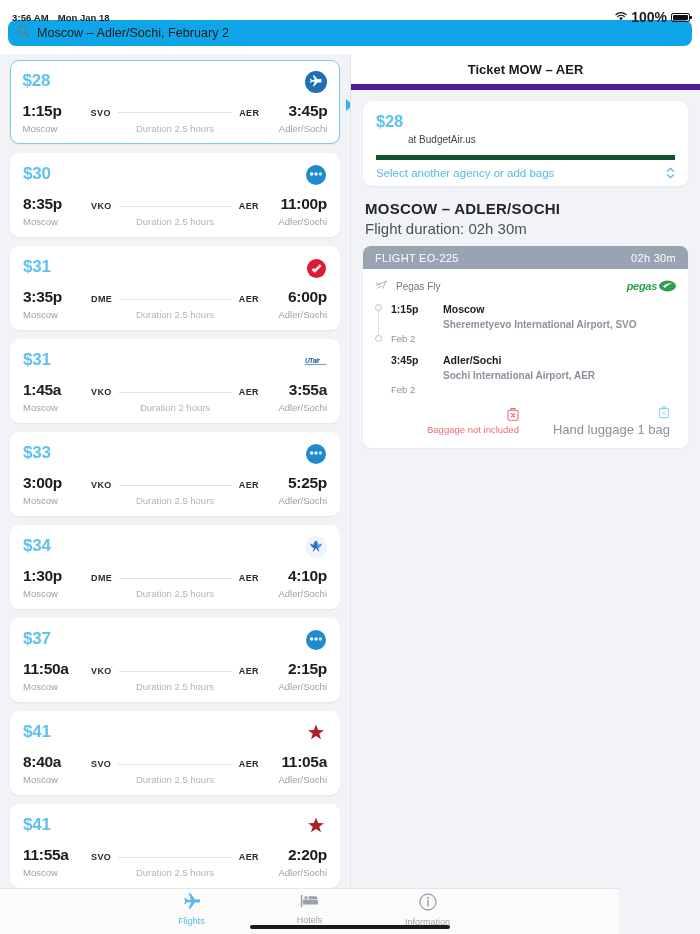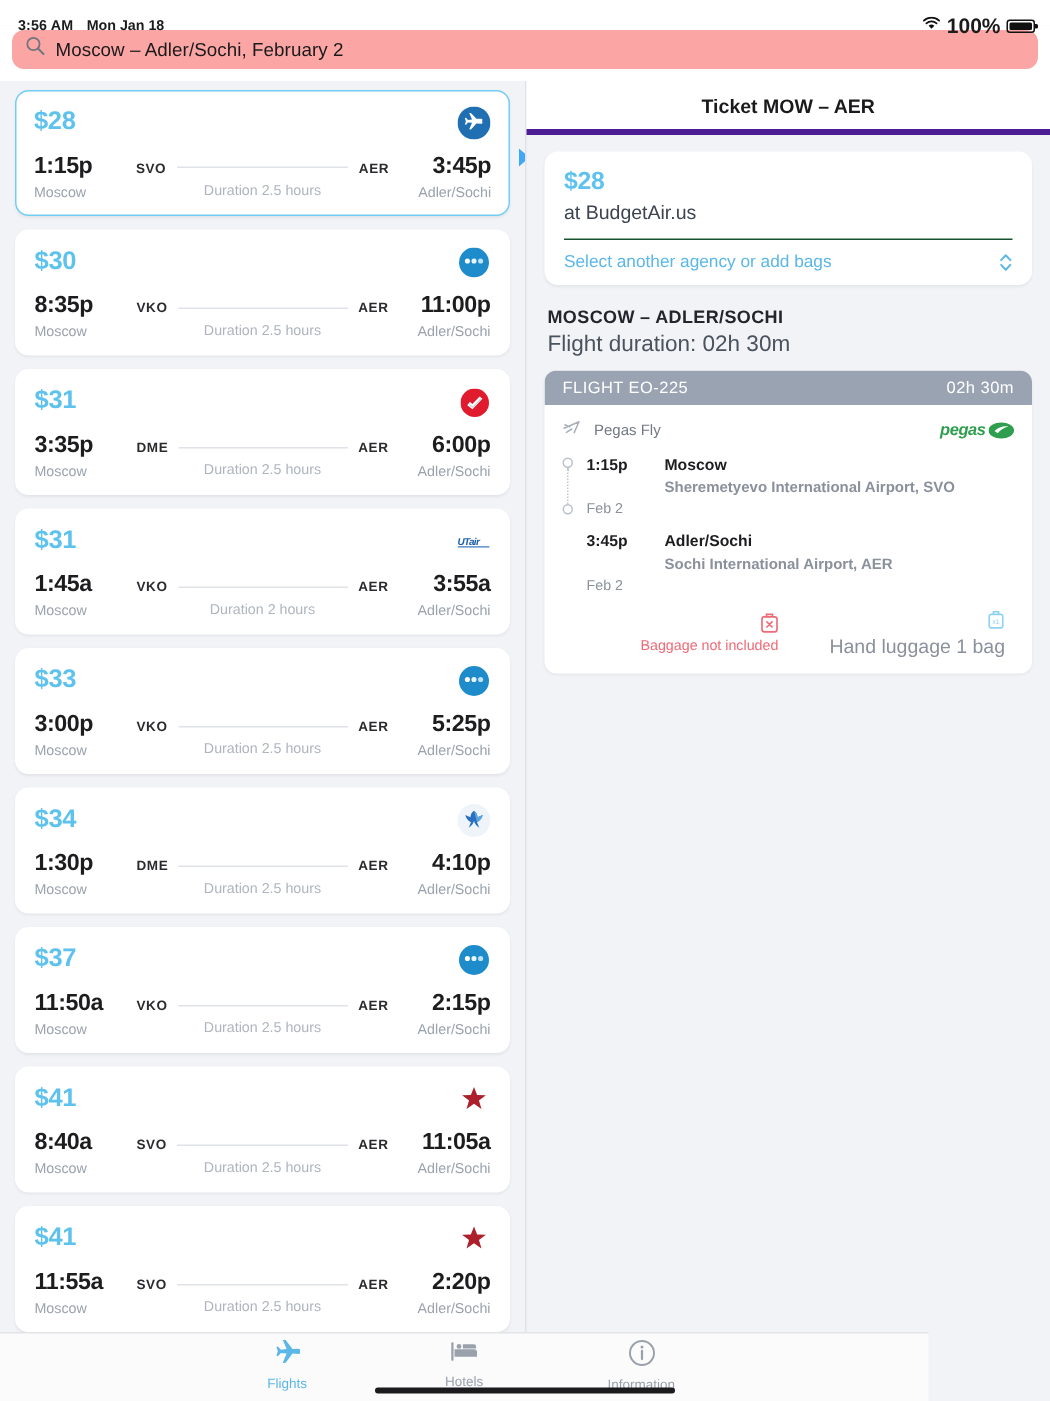--- a/index.html
+++ b/index.html
@@ -28,21 +28,21 @@
   }
   .batt::after {
     content: ""; position: absolute; right: -2.6px; top: 2.6px;
     width: 1.6px; height: 3.4px; background: #111; border-radius: 0 1px 1px 0;
   }
   .batt i { position: absolute; left: 1px; top: 1px; bottom: 1px; right: 1px; background: #111; border-radius: 1px; display: block; }
 
   
   .searchwrap { background: #ffffff; padding: 3px 8px 8px 8px; }
   .searchbox {
-    height: 26px; background: #fca5a5; border-radius: 8px;
+    height: 26px; background: #0ea5e9; border-radius: 8px;
     display: flex; align-items: center; padding: 0 9px; gap: 7px;
   }
   .searchbox .txt { font-size: 12.5px; color: #1a1a1a; letter-spacing: .05px; }
 
   
   .split { display: flex; height: 934px; }
   .left {
     width: 350px; background: #f2f3f6;
     position: relative; overflow: hidden;
     padding: 6px 10px 0 10px;
@@ -89,37 +89,37 @@
     background: #5bc0f2; color: #fff; border-radius: 16px;
     height: 27px; padding: 0 15px;
     display: flex; align-items: center; gap: 6px;
     font-size: 11.5px; font-weight: bold;
     box-shadow: 0 2px 5px rgba(30,120,180,.26);
     z-index: 6;
   }
 
   
   .rhead {
-    height: 36px; background: #fff; border-bottom: 4px solid #4c1d95;
+    height: 36px; background: #fff; border-bottom: 6px solid #4c1d95;
     display: flex; align-items: center; justify-content: center;
     font-size: 13px; font-weight: bold; color: #1a1a1c;
   }
   .rbody { flex: 1; padding: 11px 12px 0 12px; overflow: hidden; }
 
   .agency-card { background: #fff; border-radius: 9px; padding: 11px 13px 0 13px; box-shadow: 0 1px 2px rgba(25,40,70,.06); }
   .agency-price { font-size: 16.5px; color: #5ec2ee; font-weight: bold; letter-spacing: -.2px; }
-  .agency-sub { font-size: 13px; color: #3c4450; margin-top: 3px; padding-bottom: 10px; }
+  .agency-sub { font-size: 10px; color: #3c4450; margin-top: 3px; padding-bottom: 10px; margin-left: 32px; }
   .agency-sel {
-    border-top: 1px solid #14532d;
+    border-top: 5px solid #14532d;
     height: 31px; display: flex; align-items: center; justify-content: space-between;
     font-size: 11.5px; color: #5bb7e8;
   }
   .stepper { display: flex; flex-direction: column; gap: 2px; color: #5bb7e8; line-height: .7; font-size: 9px; }
 
-  .route-title { font-size: 12px; font-weight: bold; color: #22262c; margin: 14px 0 0 2px; letter-spacing: .25px; }
+  .route-title { font-size: 15px; font-weight: bold; color: #22262c; margin: 14px 0 0 2px; letter-spacing: .25px; }
   .route-sub { font-size: 15px; color: #4a525d; margin: 3px 0 9px 2px; }
 
   .flight-card { background: #fff; border-radius: 8px; overflow: hidden; box-shadow: 0 1px 2px rgba(25,40,70,.06); }
   .flight-hdr {
     background: #9aa3b2; color: #fff; height: 23px;
     display: flex; align-items: center; justify-content: space-between;
     padding: 0 12px; font-size: 11px; letter-spacing: .3px;
   }
   .carrier-row { display: flex; align-items: center; padding: 8px 12px 2px 12px; gap: 9px; }
   .carrier-name { font-size: 10px; color: #707883; }

